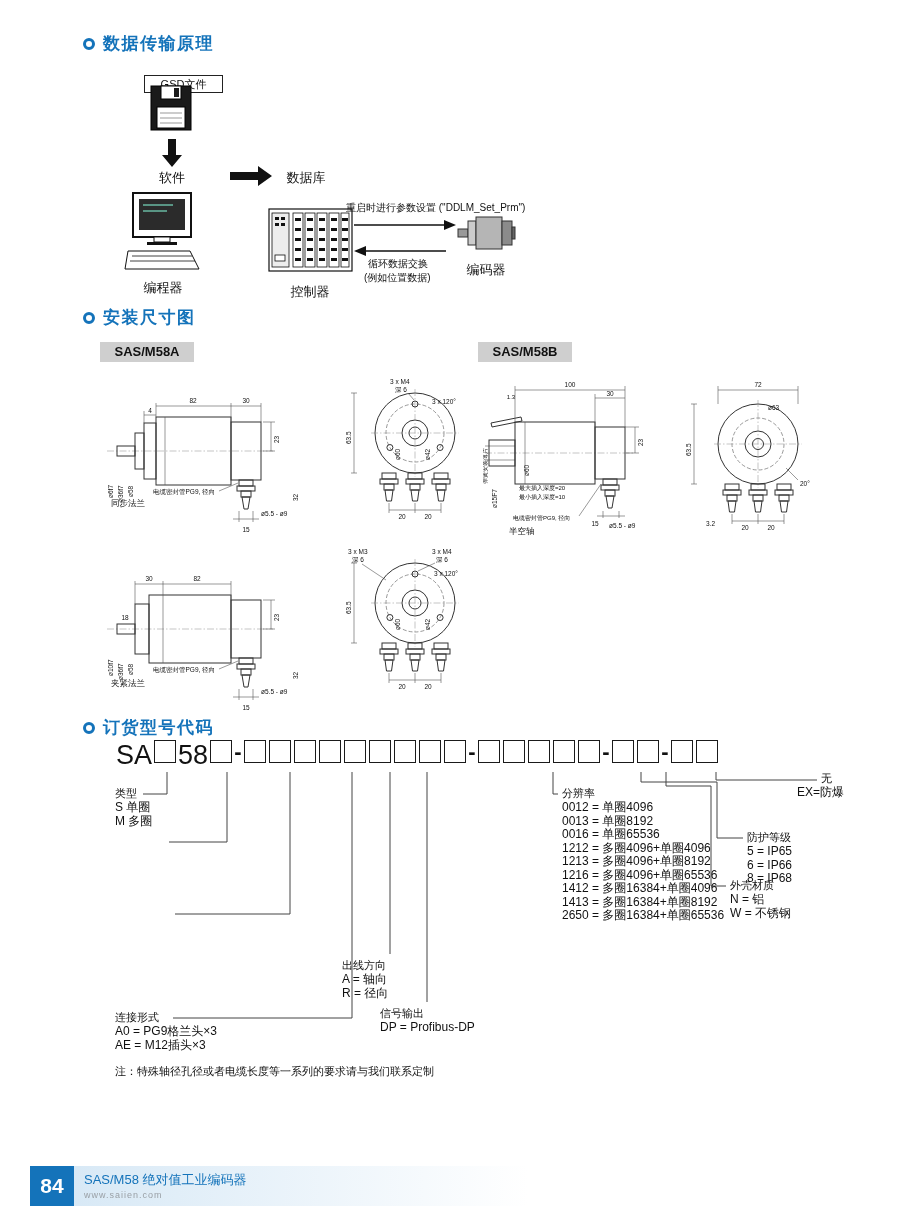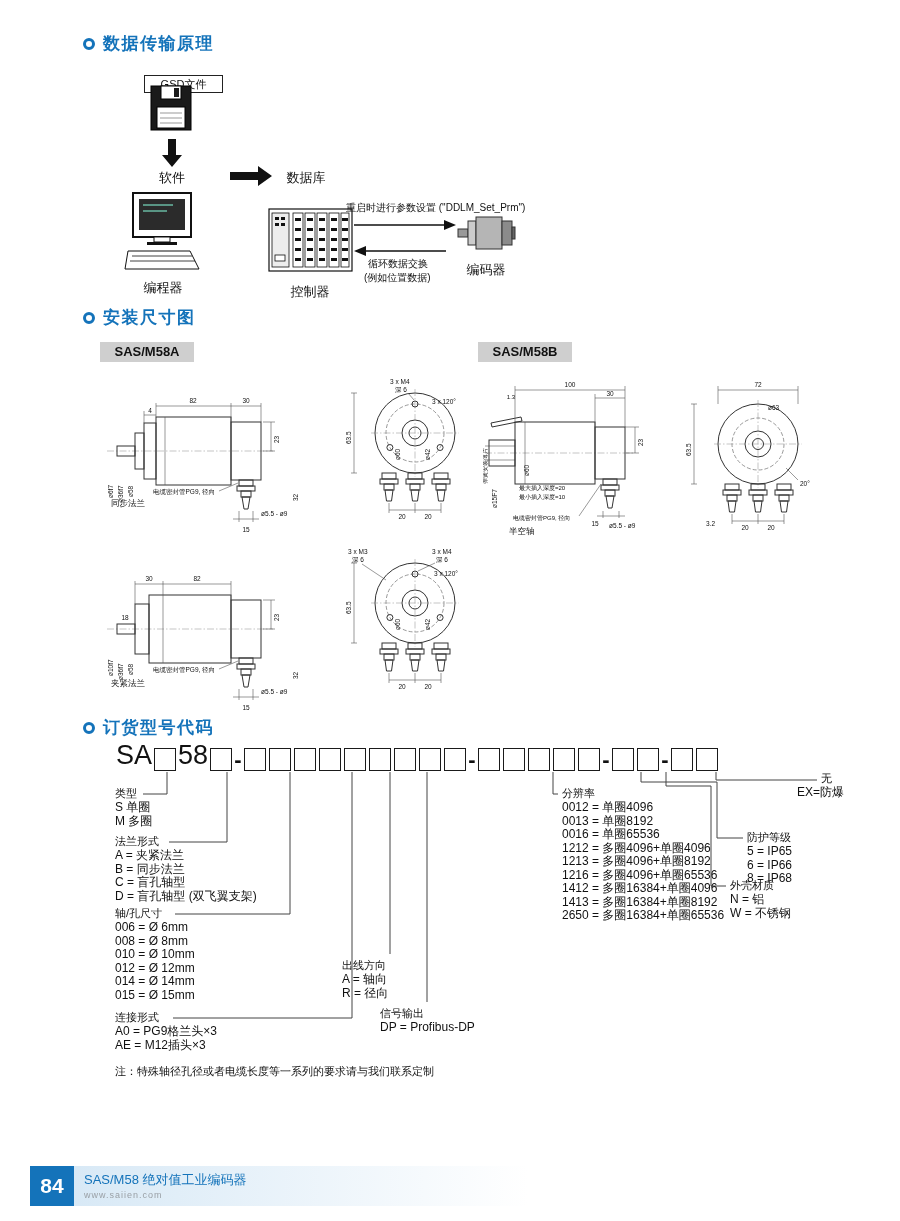--- a/index.html
+++ b/index.html
@@ -26,21 +26,21 @@
   .ol{fill:none;stroke:#333;stroke-width:1}
   .thin{fill:none;stroke:#555;stroke-width:0.6}
   .dash{stroke-dasharray:4 2}
   .cl{fill:none;stroke:#888;stroke-width:0.5;stroke-dasharray:7 2 1.5 2}
   .dtext{font-size:6.5px;fill:#111}
   .dtext6{font-size:6px;fill:#111}
   .capt{font-size:8.5px;fill:#111}
 
   
   #ordering{position:absolute;left:95px;top:738px;width:800px;height:360px}
-  .code-row{position: absolute;left:20px;top:2px;display:flex;align-items:flex-end;gap:1px}
+  .code-row{position: absolute;left:20px;top:2px;display:flex;align-items:flex-start;gap:1px}
   .boxgroup{display:flex;gap:3px}
   .cbox{width:22px;height:23px;border:1.5px solid #1a1a1a;background:#fff}
   .code-text{display:inline-block;text-align:center;font-size:27px;color:#111;font-weight:500}
   .sa{width:38px}.n58{width:32px}
   .code-dash{width:10px;text-align:center;font-size:22px;font-weight:bold;line-height:23px}
   .leads{position:absolute;left:0;top:0}
   .block{position:absolute;white-space:nowrap;color:#111}
   .blk-title{font-size:11px;line-height:15px}
   .block .li{font-size:12px;line-height:13.5px}
   .ord-note{position:absolute;font-size:11px;color:#111}
@@ -453,40 +453,20 @@
         </span>
     </div>
 
     <div class="block" style="left:20px;top:48px">
       <div class="blk-title">类型</div>
       <div>
           <div class="li">S 单圈</div>
           <div class="li">M 多圈</div>
         </div>
     </div>
-    <div class="block" style="left:20px;top:96px">
-      <div class="blk-title">法兰形式</div>
-      <div>
-          <div class="li">A = 夹紧法兰</div>
-          <div class="li">B = 同步法兰</div>
-          <div class="li">C = 盲孔轴型</div>
-          <div class="li">D = 盲孔轴型 (双飞翼支架)</div>
-        </div>
-    </div>
-    <div class="block" style="left:20px;top:168px">
-      <div class="blk-title">轴/孔尺寸</div>
-      <div>
-          <div class="li">006 = Ø 6mm</div>
-          <div class="li">008 = Ø 8mm</div>
-          <div class="li">010 = Ø 10mm</div>
-          <div class="li">012 = Ø 12mm</div>
-          <div class="li">014 = Ø 14mm</div>
-          <div class="li">015 = Ø 15mm</div>
-        </div>
-    </div>
     <div class="block" style="left:20px;top:272px">
       <div class="blk-title">连接形式</div>
       <div>
           <div class="li">A0 = PG9格兰头×3</div>
           <div class="li">AE = M12插头×3</div>
         </div>
     </div>
     <div class="block" style="left:247px;top:220px">
       <div class="blk-title">出线方向</div>
       <div>

